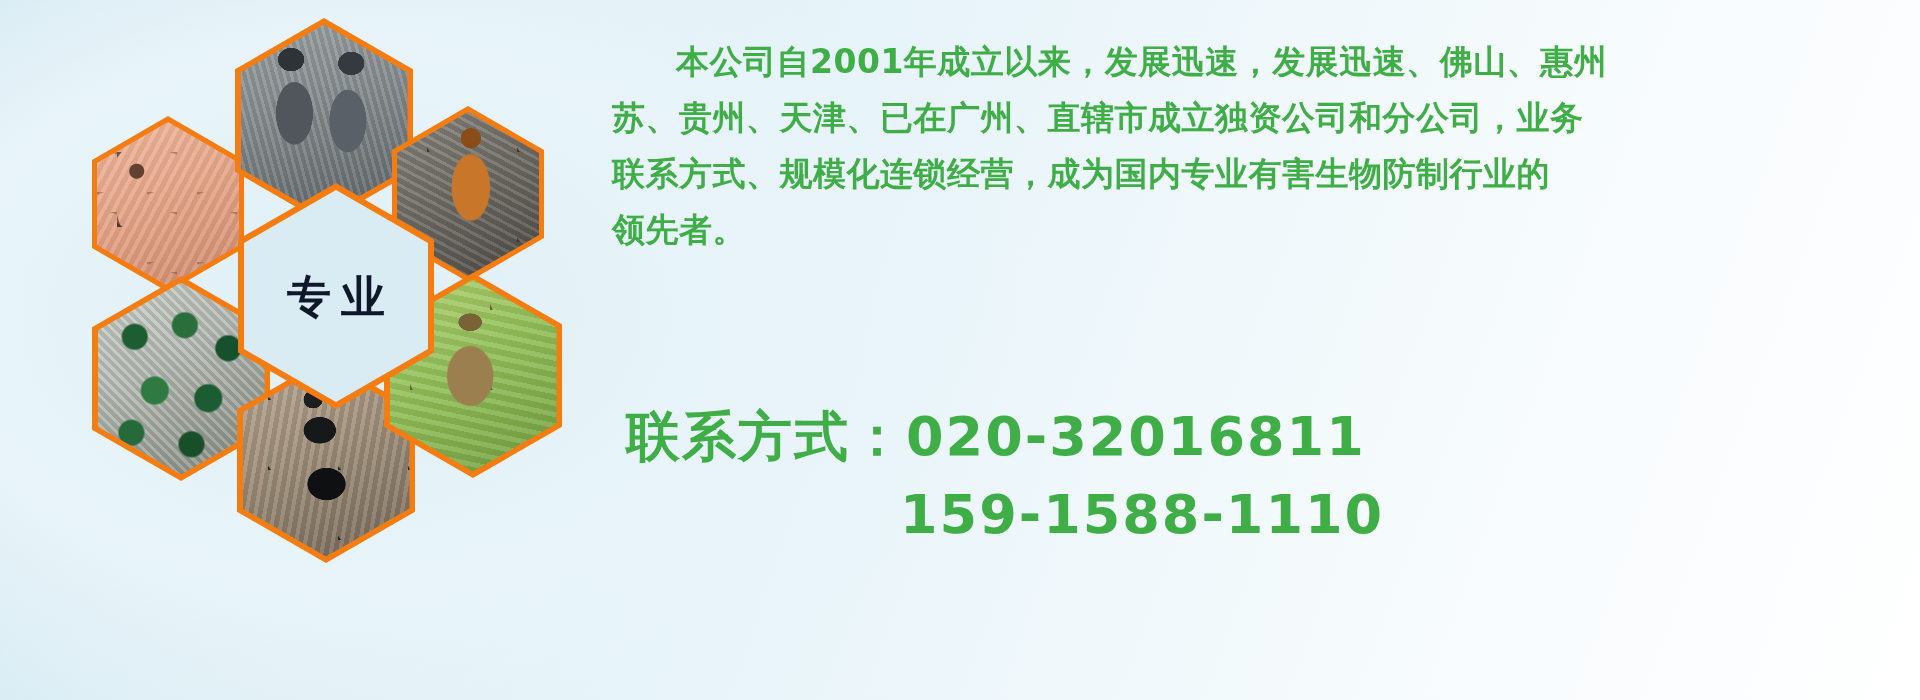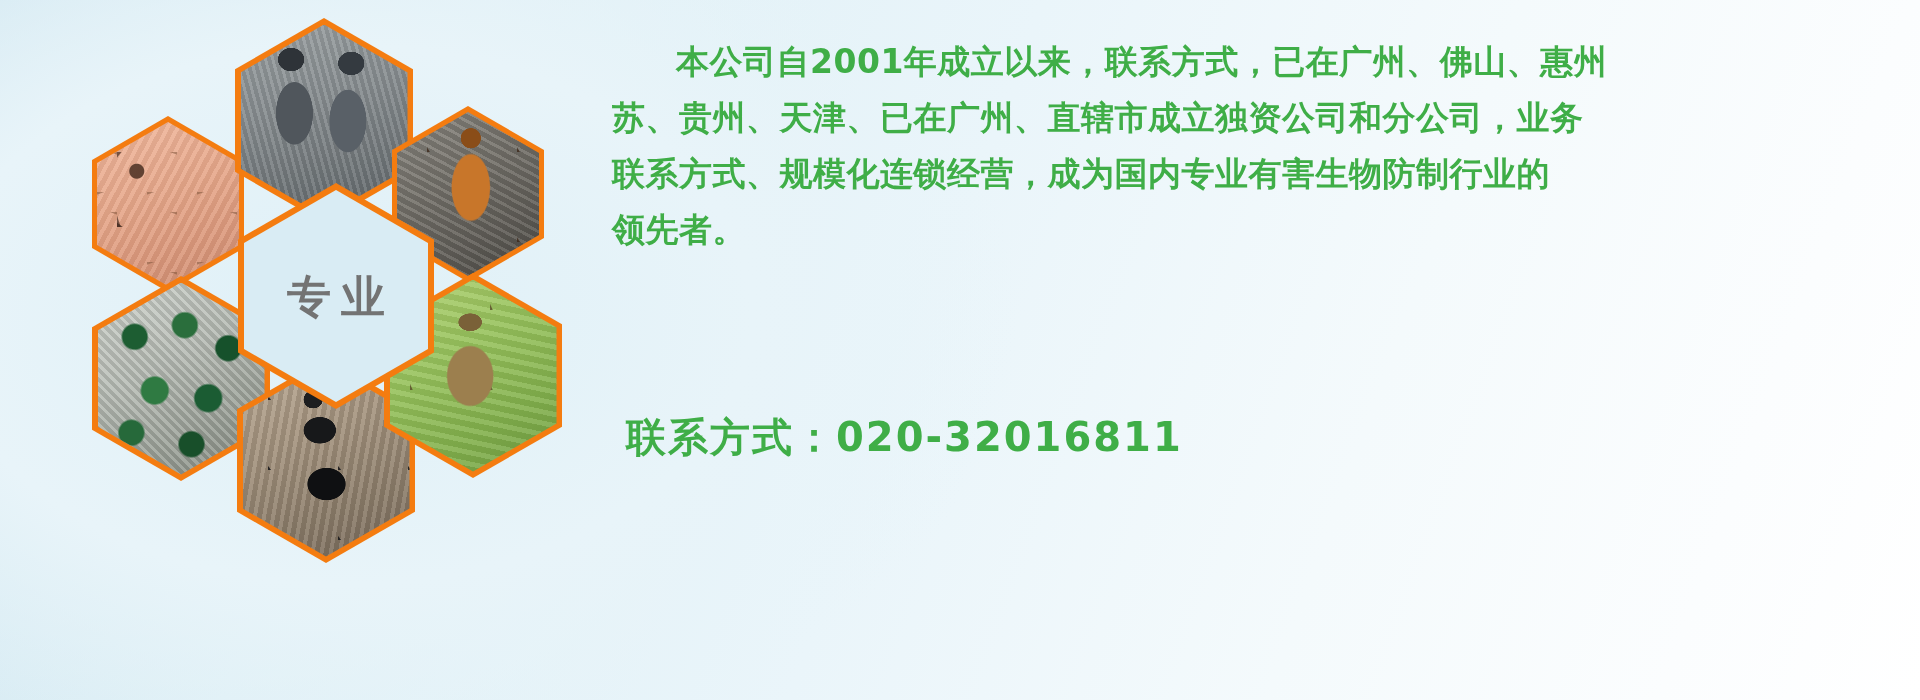--- a/index.html
+++ b/index.html
@@ -35,21 +35,21 @@
     background:#f47c10;display:flex;align-items:center;justify-content:center;
   }
   .hex-center .inner{
     width:184px;height:212px;
     clip-path:polygon(50% 0%,100% 25%,100% 75%,50% 100%,0% 75%,0% 25%);
     background:#d9ecf4;
     display:flex;flex-direction:column;align-items:center;justify-content:center;
     gap:6px;
   }
   .center-line{
-    color:#737373;font-weight:bold;font-size:44px;letter-spacing:10px;
+    color:#0f172a;font-weight:bold;font-size:44px;letter-spacing:10px;
     text-indent:10px;line-height:1.25;
     font-family:"DejaVu Sans","Liberation Sans",sans-serif;
   }
 
   
   .ph-mosquito{
     width:100%;height:100%;
     background:
       radial-gradient(circle at 28% 30%, rgba(90,60,45,.95) 0 7px, rgba(0,0,0,0) 8px),
       linear-gradient(200deg, rgba(130,85,60,.55) 0 2px, rgba(0,0,0,0) 3px) 20px 30px/60px 60px,
@@ -121,21 +121,21 @@
   #paragraph{
     position:absolute;left:0;top:34px;width:1285px;
     color:#3fae47;font-size:33px;font-weight:bold;
     line-height:56px;letter-spacing:0.5px;
     font-family:"DejaVu Sans","Liberation Sans",sans-serif;
   }
   #paragraph .ln{white-space:nowrap;}
   #paragraph .ln.first{text-indent:64px;}
   #contact{position:absolute;left:0;top:398px;width:1285px;}
   .contact-line{
-    color:#3fae47;font-weight:bold;font-size:40px;letter-spacing:2px;
+    color:#3fae47;font-weight:bold;font-size:54px;letter-spacing:2px;
     line-height:78px;white-space:nowrap;
     font-family:"DejaVu Sans","Liberation Sans",sans-serif;
   }
   .contact-line.l1{padding-left:14px;}
   .contact-line.l2{padding-left:288px;}
 </style>
 </head>
 <body>
 
 <div id="banner">
@@ -182,25 +182,26 @@
       <div class="inner">
         <div class="center-line">专业</div>
       </div>
     </div>
 
   </div>
 
   <div id="content">
 
     <div id="paragraph">
-      <div class="ln first">本公司自2001年成立以来，联系方式，已在广州、佛山、惠州</div>
+      <div class="ln first">本公司自2001年成立以来，发展迅速，发展迅速、佛山、惠州</div>
       <div class="ln">苏、贵州、天津、已在广州、直辖市成立独资公司和分公司，业务</div>
       <div class="ln">联系方式、规模化连锁经营，成为国内专业有害生物防制行业的</div>
       <div class="ln">领先者。</div>
     </div>
 
     <div id="contact">
       <div class="contact-line l1">联系方式：020-32016811</div>
+      <div class="contact-line l2">159-1588-1110</div>
     </div>
 
   </div>
 
 </div>
 
 </body></html>

